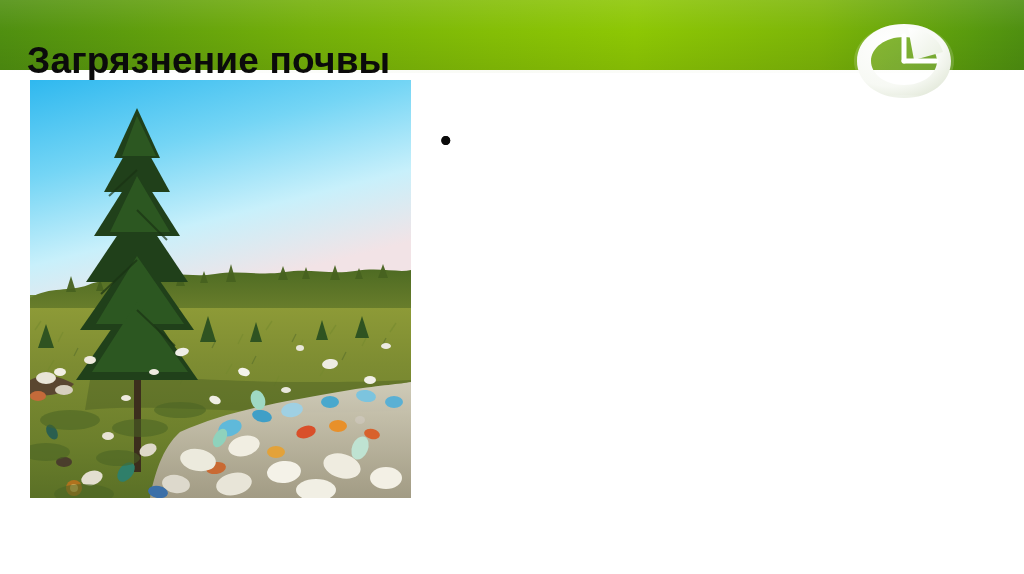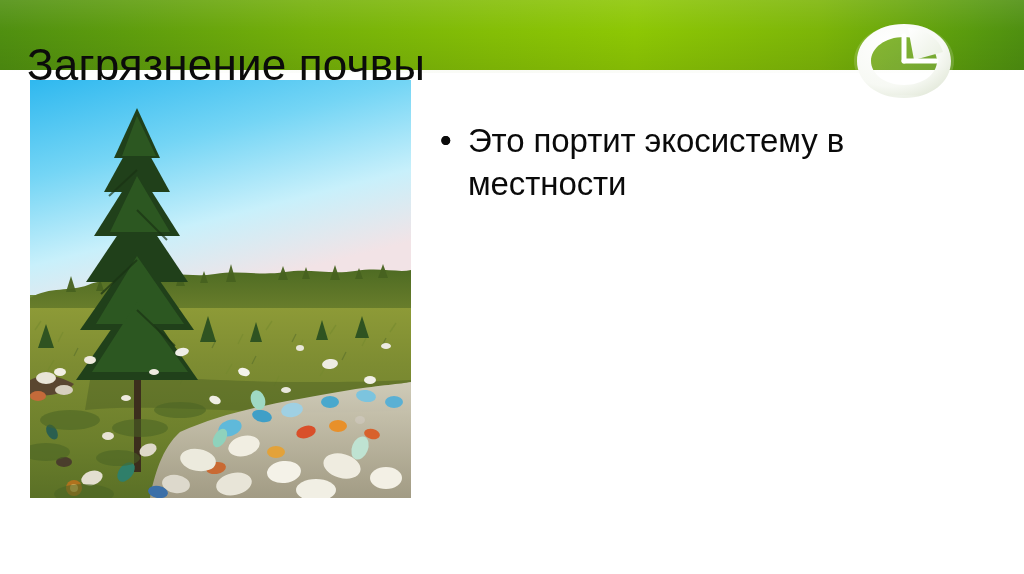--- a/index.html
+++ b/index.html
@@ -50,22 +50,22 @@
     background: linear-gradient(to right,
       rgba(255,255,255,0.9) 0%,
       rgba(248,250,244,0.9) 50%,
       rgba(255,255,255,0.9) 100%);
   }
 
   .slide-title {
     position: absolute;
     left: 27px;
     top: 16px;
-    font-size: 44px;
-    font-weight: normal;
+    font-size: 37px;
+    font-weight: bold;
     color: #0b0b0b;
     letter-spacing: 0.2px;
     white-space: nowrap;
     line-height: 40px;
   }
 
   
   .logo {
     position: absolute;
     left: 846px;
@@ -367,17 +367,16 @@
       </g>
     </svg>
   </div>
 
   <div class="content-body">
     <p class="bullet-item">
       <span class="bullet-marker">•</span>
     </p>
     <p class="bullet-item">
       <span class="bullet-marker">•</span>
-      <span>Это портит экосистему в местности</span>
     </p>
   </div>
 
 </div>
 
 </body></html>

